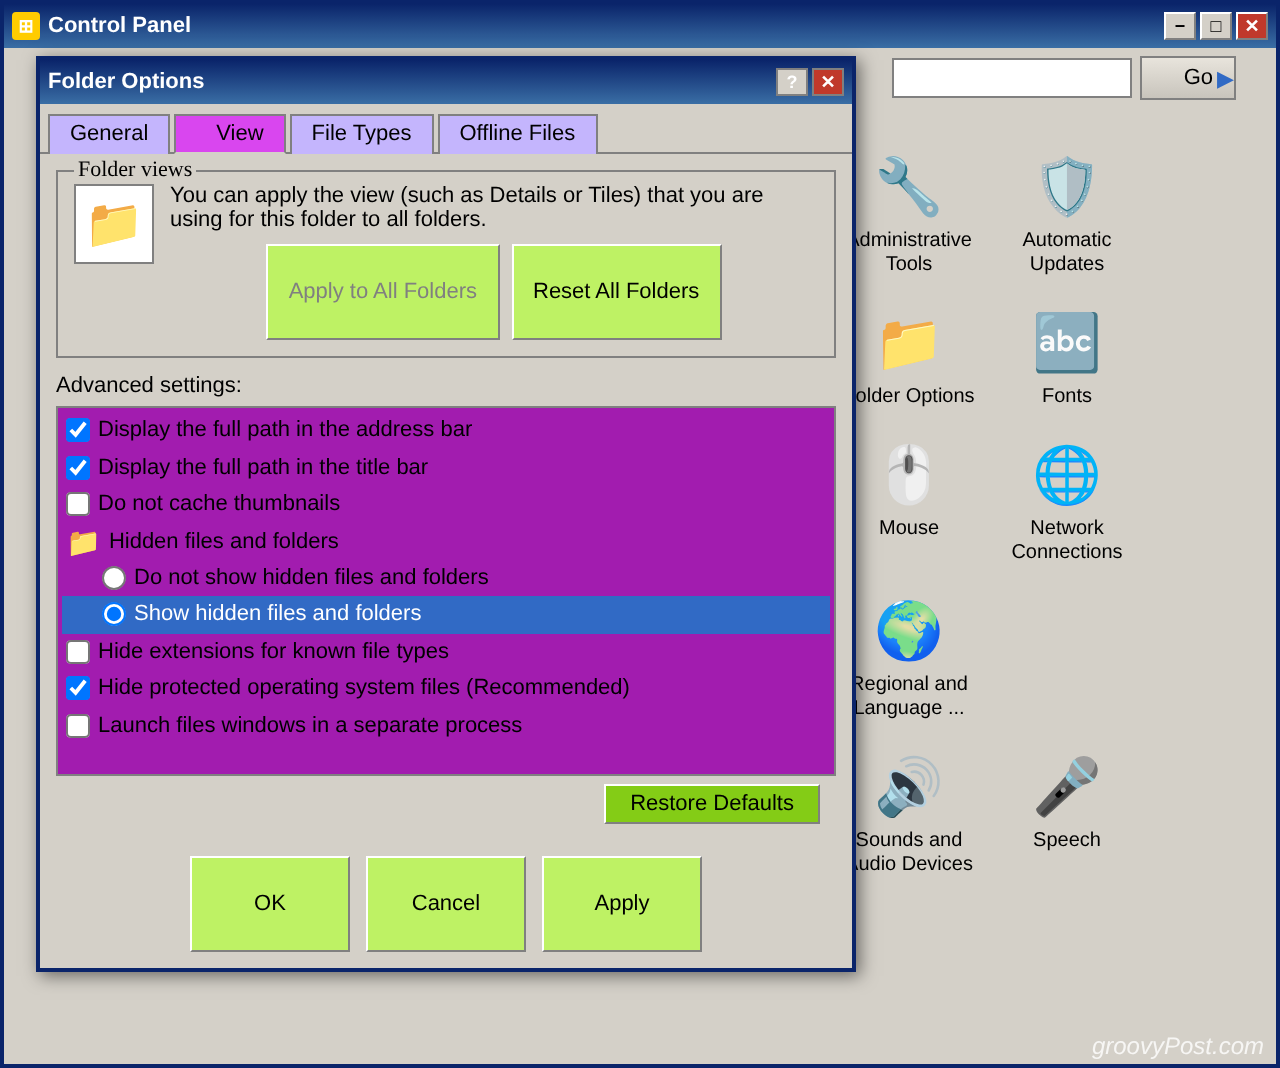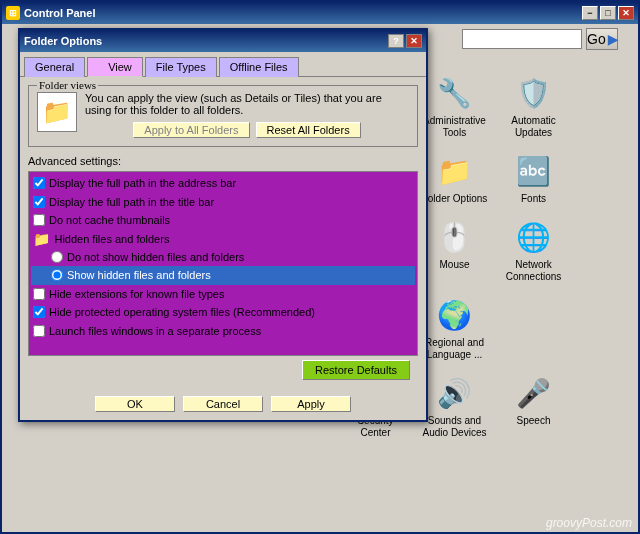--- a/index.html
+++ b/index.html
@@ -174,21 +174,21 @@
       border: 1px solid #808080;
       border-bottom: none;
       margin-right: 2px;
       cursor: pointer;
       position: relative;
       top: 1px;
       font-size: 11px;
     }
 
     .tab.active {
-      background: #f0abfc;
+      background: #d946ef;
       border-bottom: 1px solid #d4d0c8;
       z-index: 1;
       font-weight: normal;
       padding-left: 20px;
     }
 
     
     .dialog-body {
       padding: 8px;
     }
@@ -230,22 +230,22 @@
     }
 
     .folder-views-buttons {
       display: flex;
       gap: 6px;
       margin-top: 6px;
       justify-content: center;
     }
 
     .btn {
-      padding: 1px 10px;
-      background: #fef9c3;
+      padding: 17px 10px;
+      background: #bef264;
       border: 1px solid #808080;
       border-top-color: #fff;
       border-left-color: #fff;
       cursor: pointer;
       font-size: 11px;
       min-width: 80px;
       text-align: center;
     }
 
     .btn.disabled {
@@ -347,29 +347,29 @@
 
     .cp-address-input {
       width: 120px;
       height: 20px;
       border: 1px solid #808080;
       font-size: 11px;
       padding: 0 2px;
     }
 
     .go-btn {
-      width: 32px;
+      width: 48px;
       height: 22px;
       background: linear-gradient(to bottom, #e8e4dc, #c8c4bc);
       border: 1px solid #808080;
       display: flex;
       align-items: center;
-      justify-content: flex-start;
-      cursor: pointer;
-      font-size: 14px;
+      justify-content: flex-end;
+      cursor: pointer;
+      font-size: 11px;
     }
   </style>
 </head>
 <body>
 
 <div class="control-panel-bg">
   <div class="cp-titlebar">
     <div class="cp-titlebar-icon">⊞</div>
     <span class="cp-title-text">Control Panel</span>
     <div class="cp-titlebar-buttons">

